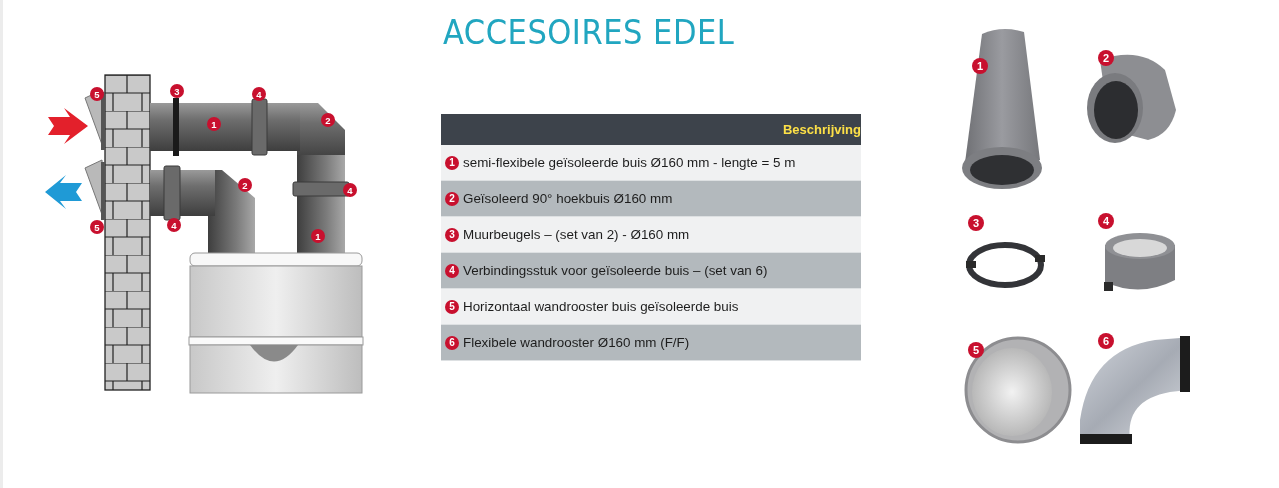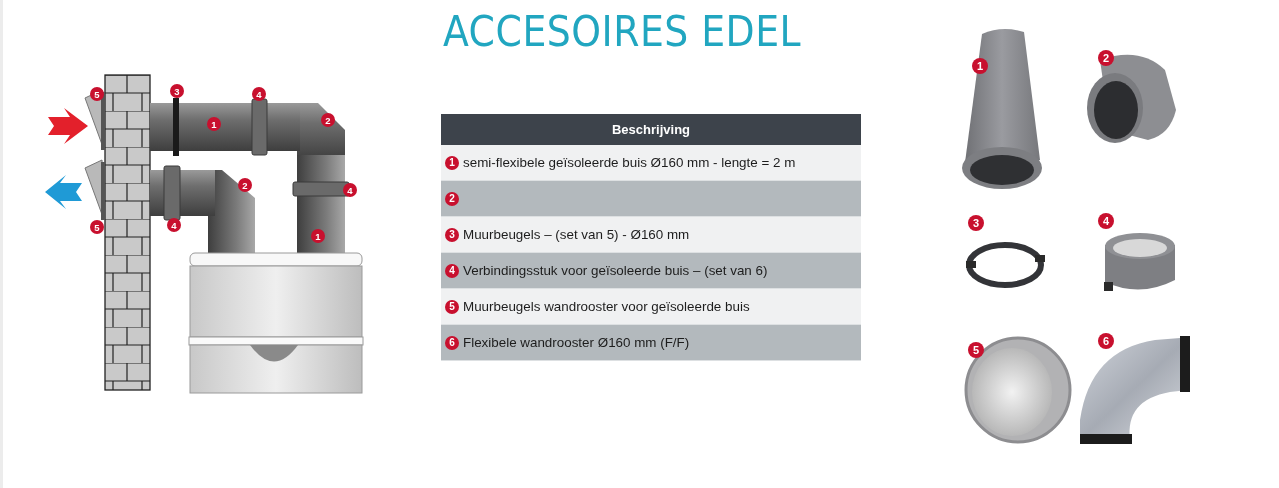--- a/index.html
+++ b/index.html
@@ -1,22 +1,22 @@
 <!DOCTYPE html>
 <html><head>
 <meta charset="utf-8">
 <style>
   html,body{margin:0;padding:0;}
   body{width:1279px;height:488px;background:#ffffff;position:relative;overflow:hidden;font-family:"Liberation Sans",sans-serif;}
   .leftedge{position:absolute;left:0;top:0;width:3px;height:488px;background:#ececec;}
   .diagram{position:absolute;left:0;top:0;width:430px;height:488px;}
-  .title{position:absolute;left:443px;top:8px;color:#1aa3bd;font-family:"DejaVu Sans",sans-serif;font-weight:200;font-size:42px;line-height:48px;letter-spacing:0.5px;-webkit-text-stroke:0;}
+  .title{position:absolute;left:443px;top:8px;color:#1aa3bd;font-family:"DejaVu Sans",sans-serif;font-weight:200;font-size:34px;line-height:48px;letter-spacing:0.5px;-webkit-text-stroke:0;}
   .title div{font-weight:normal;color:#21a6c0;font-stretch:condensed;}
   .table{position:absolute;left:441px;top:114px;width:420px;}
-  .thead{height:31px;background:#3d434b;color:#ffffff;font-weight:bold;font-size:13px;text-align:center;line-height:31px;}
+  .thead{height:31px;background:#3d434b;color:#fde047;font-weight:bold;font-size:13px;text-align:right;line-height:31px;}
   .row{height:36px;display:flex;align-items:center;padding-left:4px;font-size:13.4px;color:#1d1d1d;border-bottom:1px solid #dde0e2;box-sizing:border-box;}
   .row.light{background:#f0f1f2;}
   .row.dark{background:#b3b9bd;}
   .num{display:inline-flex;width:14px;height:14px;border-radius:50%;background:#c8102e;color:#fff;font-weight:bold;font-size:10px;align-items:center;justify-content:center;margin-right:4px;flex:none;}
   .photos{position:absolute;left:940px;top:20px;width:260px;height:440px;}
   .badge{position:absolute;width:16px;height:16px;border-radius:50%;background:#c8102e;color:#fff;font-weight:bold;font-size:11px;display:flex;align-items:center;justify-content:center;}
   .dbadge{position:absolute;width:14px;height:14px;border-radius:50%;background:#c8102e;color:#fff;font-weight:bold;font-size:9.5px;display:flex;align-items:center;justify-content:center;}
 </style>
 </head>
 <body>
@@ -93,36 +93,37 @@
 </div>
 
 <div class="title">
   <div>ACCESOIRES EDEL</div>
 </div>
 
 <div class="table">
   <div class="thead">Beschrijving</div>
   <div class="row light">
     <span class="num">1</span>
-    <span>semi-flexibele geïsoleerde buis Ø160 mm - lengte = 2 m</span>
+    <span>semi-flexibele geïsoleerde buis Ø160 mm - lengte = 5 m</span>
   </div>
   <div class="row dark">
     <span class="num">2</span>
+    <span>Geïsoleerd 90° hoekbuis Ø160 mm</span>
   </div>
   <div class="row light">
     <span class="num">3</span>
-    <span>Muurbeugels – (set van 5) - Ø160 mm</span>
+    <span>Muurbeugels – (set van 2) - Ø160 mm</span>
   </div>
   <div class="row dark">
     <span class="num">4</span>
     <span>Verbindingsstuk voor geïsoleerde buis – (set van 6)</span>
   </div>
   <div class="row light">
     <span class="num">5</span>
-    <span>Muurbeugels wandrooster voor geïsoleerde buis</span>
+    <span>Horizontaal wandrooster buis geïsoleerde buis</span>
   </div>
   <div class="row dark">
     <span class="num">6</span>
     <span>Flexibele wandrooster Ø160 mm (F/F)</span>
   </div>
 </div>
 
 <div class="photos">
   <svg width="260" height="440" viewBox="0 0 260 440">
     <defs>

